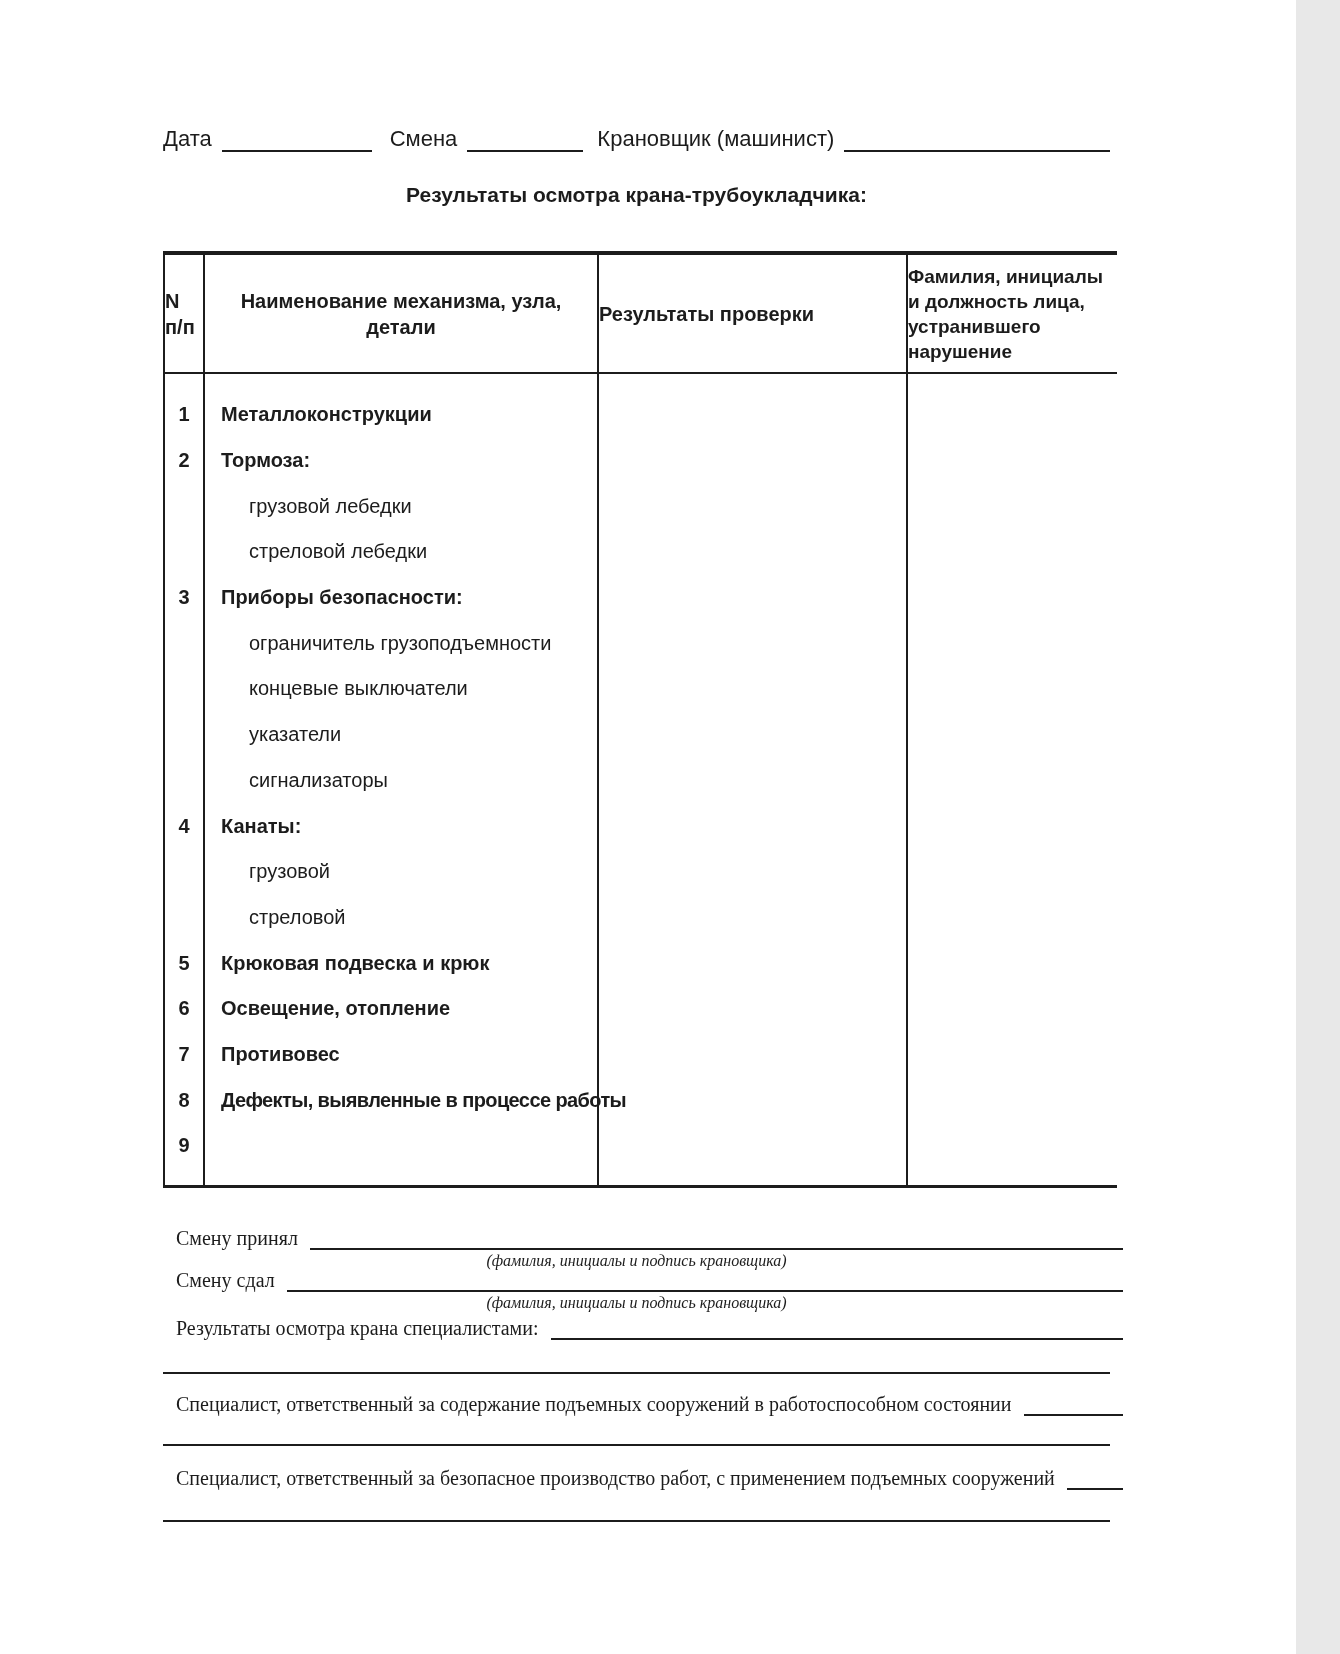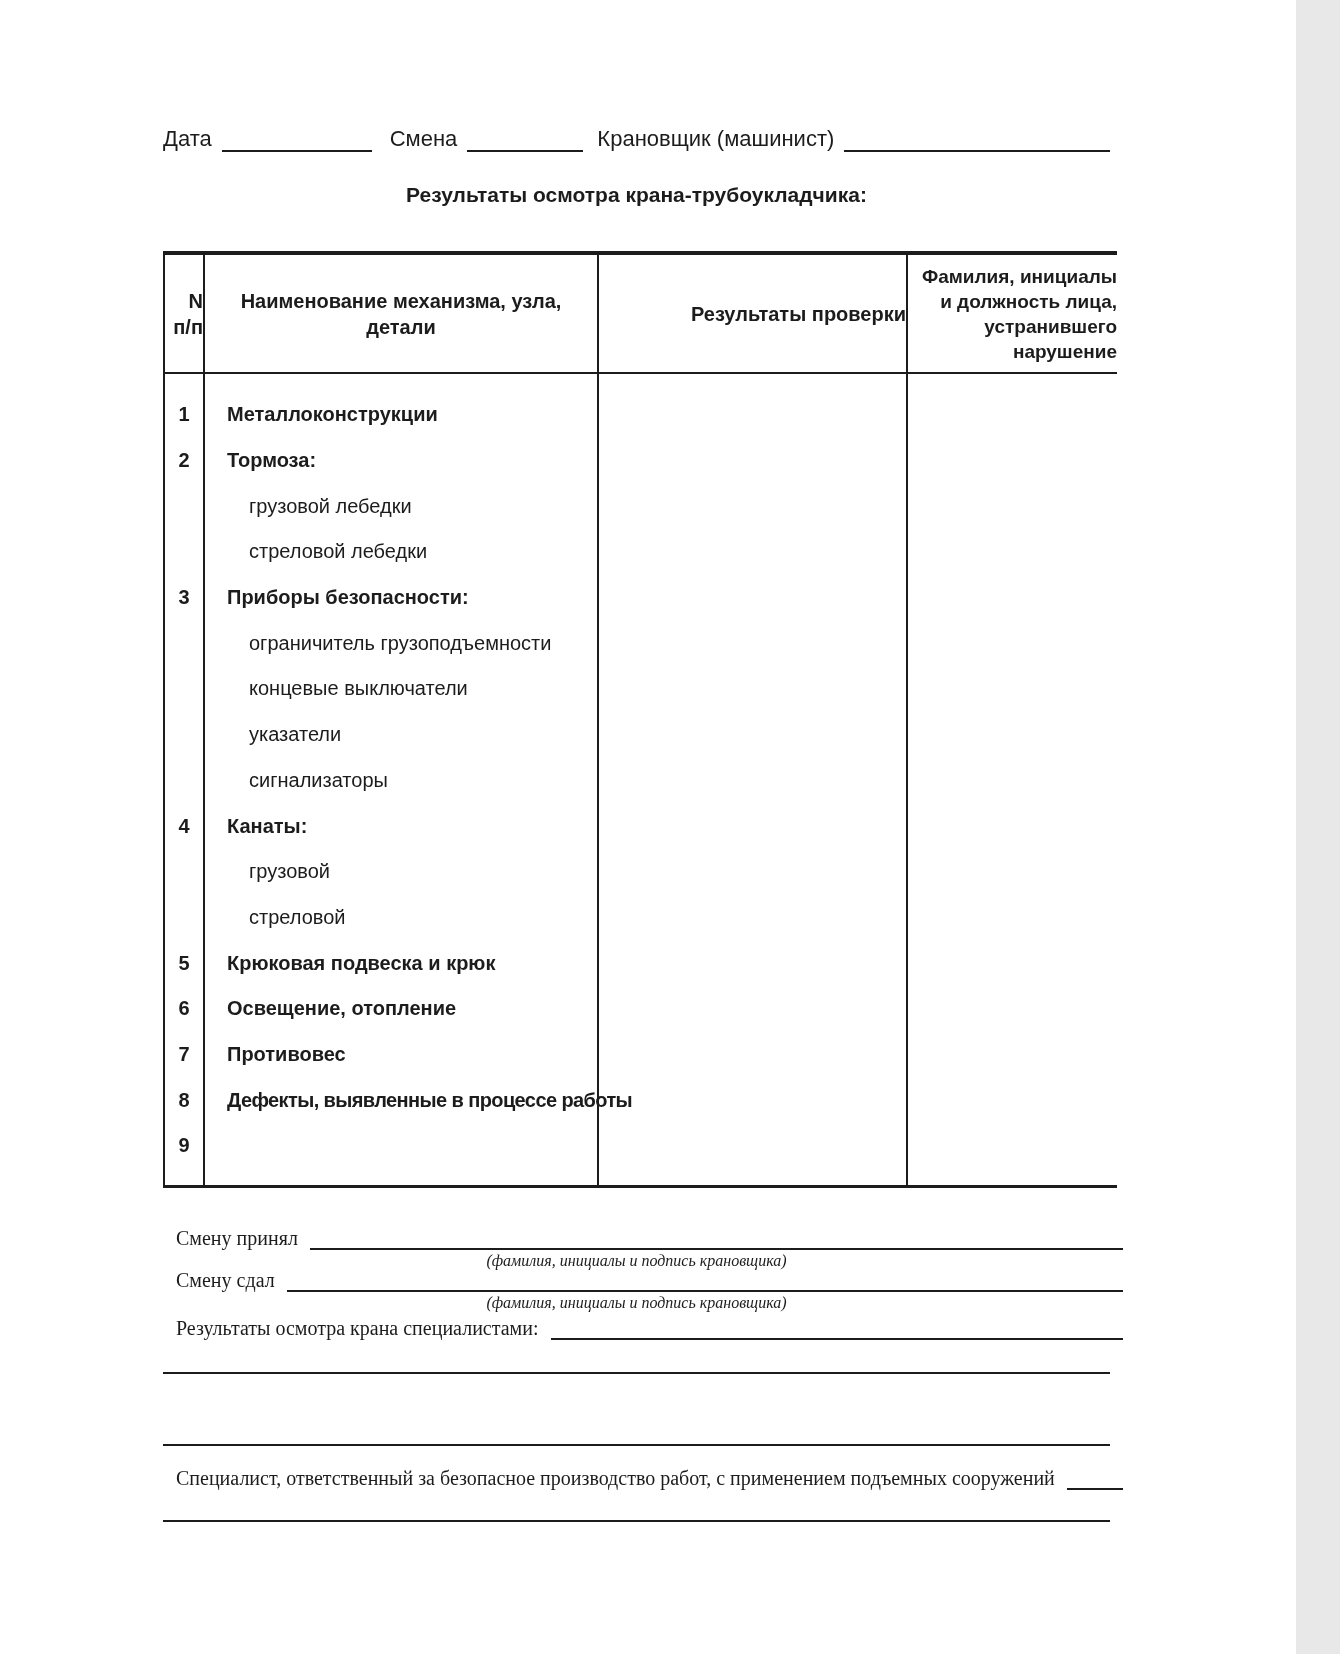--- a/index.html
+++ b/index.html
@@ -32,31 +32,31 @@
     position:absolute;left:163px;top:251px;width:952px;
     border-top:4px solid #1c1c1c;
     border-bottom:3px solid #1c1c1c;
     border-left:2px solid #1c1c1c;
     box-sizing:content-box;
   }
   .thead{display:grid;grid-template-columns:40px 394px 309px 209px;border-bottom:2px solid #1c1c1c;}
   .thead .cell{
     border-right:2px solid #1c1c1c;
     height:117px;
-    display:flex;flex-direction:column;justify-content:center;align-items:flex-end;
+    display:flex;flex-direction:column;justify-content:center;align-items:flex-start;
     text-align:center;font-weight:bold;font-size:20px;line-height:26px;
   }
   .thead .cell.small{font-size:19px;line-height:25px;}
   .thead .cell:last-child{border-right:none;}
   .tbody{display:grid;grid-template-columns:40px 394px 309px 209px;height:811px;overflow:hidden;}
   .tbody .col{border-right:2px solid #1c1c1c;padding-top:18px;box-sizing:border-box;}
   .tbody .col:last-child{border-right:none;}
   .bline{height:45.7px;display:flex;align-items:center;font-size:20px;}
   .num-col .bline{justify-content:center;font-weight:bold;}
-  .name-col .bline{padding-left:22px;}
+  .name-col .bline{padding-left:16px;}
   .name-col .bline.ind{padding-left:44px;}
   .name-col .bline.bold{font-weight:bold;}
   .name-col .bline{white-space:nowrap;}
   .name-col .bline.tight{letter-spacing:-0.6px;}
   
   .sig-row{
     position:absolute;left:176px;width:947px;
     display:flex;align-items:flex-end;white-space:nowrap;
     font-family:"Liberation Serif", serif;font-size:20px;line-height:24px;
   }
@@ -154,20 +154,24 @@
     <span class="sigline"></span>
   </div>
   <div class="caption" style="top:1294px;">(фамилия, инициалы и подпись крановщика)</div>
 
   <div class="sig-row" style="top:1316px;">
     <span class="lbl">Результаты осмотра крана специалистами:</span>
     <span class="sigline"></span>
   </div>
   <div class="rule" style="top:1372px;"></div>
 
+  <div class="sig-row" style="top:1392px;">
+    <span class="lbl">Специалист, ответственный за содержание подъемных сооружений в работоспособном состоянии</span>
+    <span class="sigline"></span>
+  </div>
   <div class="rule" style="top:1444px;"></div>
 
   <div class="sig-row" style="top:1466px;">
     <span class="lbl">Специалист, ответственный за безопасное производство работ, с применением подъемных сооружений</span>
     <span class="sigline"></span>
   </div>
   <div class="rule" style="top:1520px;"></div>
 
 </div>
 

